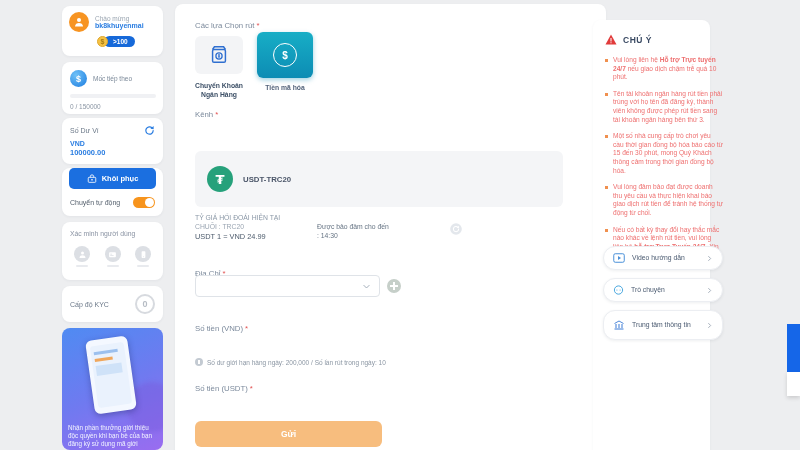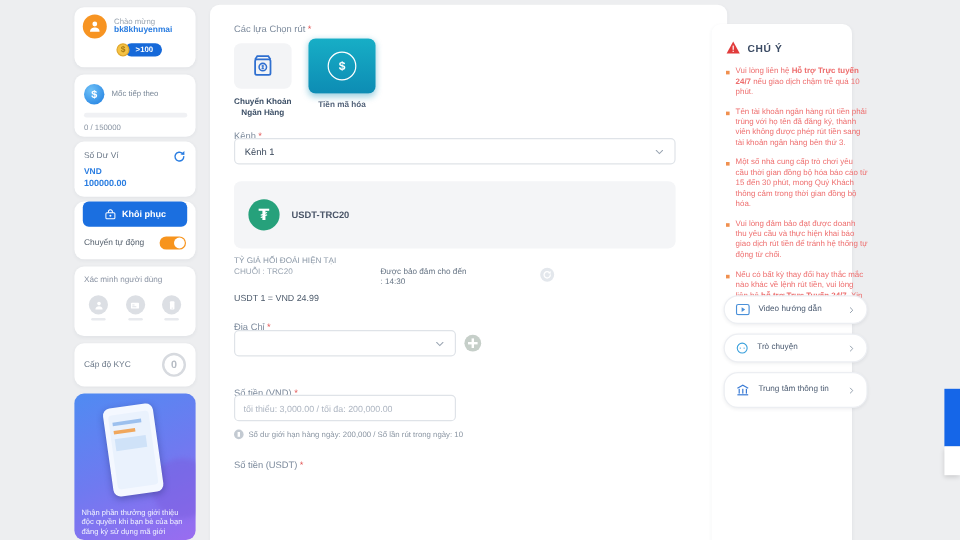--- a/index.html
+++ b/index.html
@@ -77,21 +77,21 @@
   .sel-channel { left:20px; top:111px; width:368px; }
   .sel-addr { left:20px; top:271px; width:185px; }
   .chev { margin-left:auto; flex:0 0 auto; }
   .coin-card { position:absolute; left:20px; top:147px; width:368px; height:56px; background:#f4f5f7; border-radius:6px; display:flex; align-items:center; padding:0 12px; gap:10px; }
   .tether { width:26px; height:26px; border-radius:50%; background:#26a17b; color:#fff; font-size:13px; font-weight:bold; display:flex; align-items:center; justify-content:center; font-family:"DejaVu Sans",sans-serif; }
   .coin-name { font-size:7.8px; color:#4a5568; font-weight:bold; }
   .rate { position:absolute; left:20px; top:210px; width:368px; display:flex; align-items:flex-start; }
   .rate-l { width:110px; }
   .rate-l .r1 { font-size:6.8px; color:#8a97a6; }
   .rate-l .r2 { font-size:6.8px; color:#9aa5b2; margin-top:2px; }
-  .rate-l .r3 { font-size:7.4px; color:#4c5a6b; margin-top:14px; }
+  .rate-l .r3 { font-size:7.4px; color:#4c5a6b; margin-top:2px; }
   .rate-m { margin-left:12px; font-size:6.8px; color:#667484; line-height:9px; padding-top:8px; }
   .rate-ic { margin-left:60px; padding-top:8px; }
   .m-addr-label { position:absolute; left:20px; top:258px; }
   .plus-btn { position:absolute; left:212px; top:275px; width:14px; height:14px; border-radius:50%; background:#c6cfc9; cursor:pointer; }
   .plus-btn i { position:absolute; background:#fff; }
   .plus-btn .ph { left:3px; top:6.3px; width:8px; height:1.5px; }
   .plus-btn .pv { left:6.3px; top:3px; width:1.5px; height:8px; }
   .m-vnd-label { position:absolute; left:20px; top:313px; }
   .inp { position:absolute; height:22px; width:185px; border:1px solid #dfe3e8; border-radius:4px; font-size:7.4px; color:#39475a; padding:0 7px; outline:none; font-family:inherit; }
   .inp::placeholder { color:#aeb6c2; }
@@ -261,26 +261,20 @@
     </div>
     <div class="tile-label tl1">
       <div>Chuyển Khoản</div>
       <div>Ngân Hàng</div>
     </div>
     <div class="tile-label tl2">Tiền mã hóa</div>
 
     <div class="m-ch-label">
       <span class="f-label">Kênh</span><span class="req">*</span>
     </div>
-    <div class="select sel-channel">
-      <span>Kênh 1</span>
-      <svg class="chev" width="9" height="9" viewBox="0 0 24 24">
-          <path d="M5 9l7 7 7-7" fill="none" stroke="#9aa5b2" stroke-width="2.4" stroke-linecap="round"></path>
-        </svg>
-    </div>
 
     <div class="coin-card">
       <div class="tether">
           <span>₮</span>
         </div>
       <div class="coin-name">USDT-TRC20</div>
     </div>
 
     <div class="rate">
       <div class="rate-l">
@@ -310,31 +304,31 @@
         </svg>
     </div>
     <div class="plus-btn">
         <i class="ph"></i>
         <i class="pv"></i>
       </div>
 
     <div class="m-vnd-label">
       <span class="f-label">Số tiền (VND)</span><span class="req">*</span>
     </div>
-    <input class="inp inp-vnd" placeholder="tối thiểu: 3,000.00 / tối đa: 200,000.00" style="">
 
     <div class="note">
       <span class="info-ic"></span>
       <span class="note-text">Số dư giới hạn hàng ngày: 200,000 / Số lần rút trong ngày: 10</span>
     </div>
 
     <div class="m-usdt-label">
       <span class="f-label">Số tiền (USDT)</span><span class="req">*</span>
     </div>
 
+    <button class="btn-submit">Gửi</button>
   </div>
 </div>
 
 <div class="card notice">
   <div class="n-head">
     <svg width="12" height="11" viewBox="0 0 24 22">
         <polygon points="12,1 23,21 1,21" fill="#e13b3b"></polygon>
         <rect x="11" y="8" width="2" height="7" fill="#fff"></rect>
         <rect x="11" y="16.5" width="2" height="2" fill="#fff"></rect>
       </svg>

